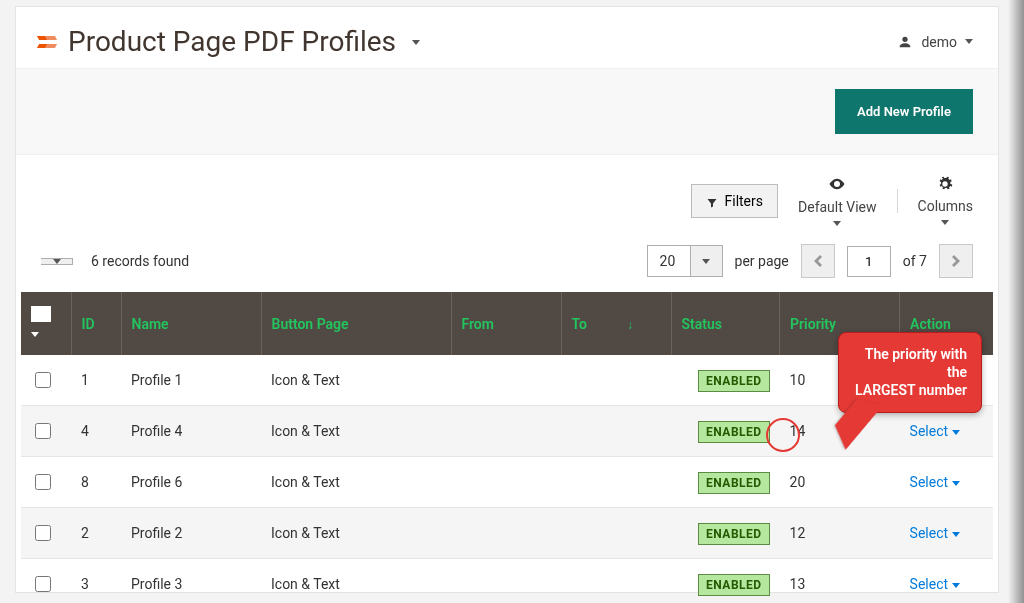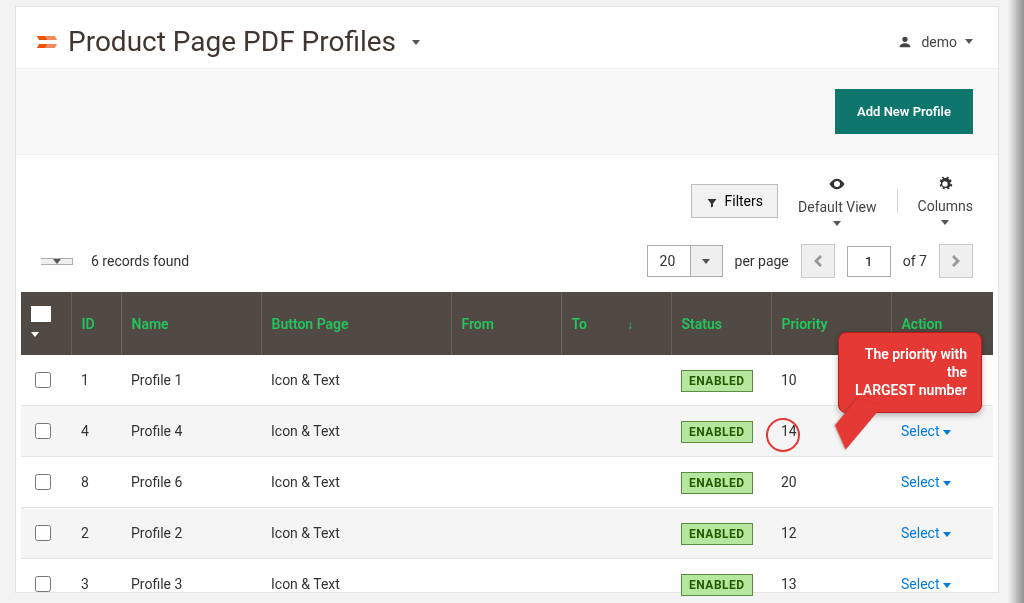--- a/index.html
+++ b/index.html
@@ -42,21 +42,21 @@
   .pn-btn { width:34px; height:34px; border:1px solid #c9c9c9; background:#efefef; display:flex; align-items:center; justify-content:center; cursor:pointer; }
 
   
   table { width:calc(100% - 10px); margin:0 5px; border-collapse:collapse; }
   thead th { background:#514943; color:#22c55e; text-align:left; font-weight:600; padding:14px 10px; border-right:1px solid #6b625a; font-size:14px; }
   thead th:last-child { border-right:none; }
   tbody tr:nth-child(even) { background:#f5f5f5; }
   tbody td { padding:14px 10px; border-bottom:1px solid #e5e5e5; font-size:14px; }
   .chk { width:16px; height:16px; }
   .chk-head { background:#fff; width:20px; height:16px; display:inline-block; position:relative; }
-  .badge { background:#b6e79f; border:1px solid #5b8c42; color:#245a00; font-weight:700; font-size:12px; padding:3px 7px; letter-spacing:0.5px; }
+  .badge { background:#b6e79f; border:1px solid #5b8c42; color:#245a00; font-weight:700; font-size:12px; padding:3px 7px; letter-spacing:0.5px;margin-left:17px; }
   .select-link { color:#007bdb; cursor:pointer; }
   .sort-arrow { font-size:12px; margin-left:40px; }
 
   
   .callout { position:absolute; right:42px; top:332px; width:144px; background:#e53935; color:#fff; text-align:right; font-size:14px; font-weight:600; padding:12px 14px; border:1px solid #b71c1c; border-radius:8px; box-shadow:0 2px 6px rgba(0,0,0,.3); line-height:1.3; }
   .callout::after { content:""; position:absolute; left:-26px; bottom:-26px; width:34px; height:34px; border-right:24px solid #e53935; border-top:12px solid transparent; border-bottom:12px solid transparent; transform:rotate(40deg); filter:drop-shadow(-1px 1px 1px rgba(0,0,0,.2)); }
   .circle { position:absolute; right:224px; top:418px; width:34px; height:34px; border:2px solid #e53935; border-radius:50%; }
 
   
   .edge { position:absolute; right:0; top:0; width:16px; height:100%; background:linear-gradient(to right, rgba(0,0,0,0), rgba(0,0,0,.4)); }

